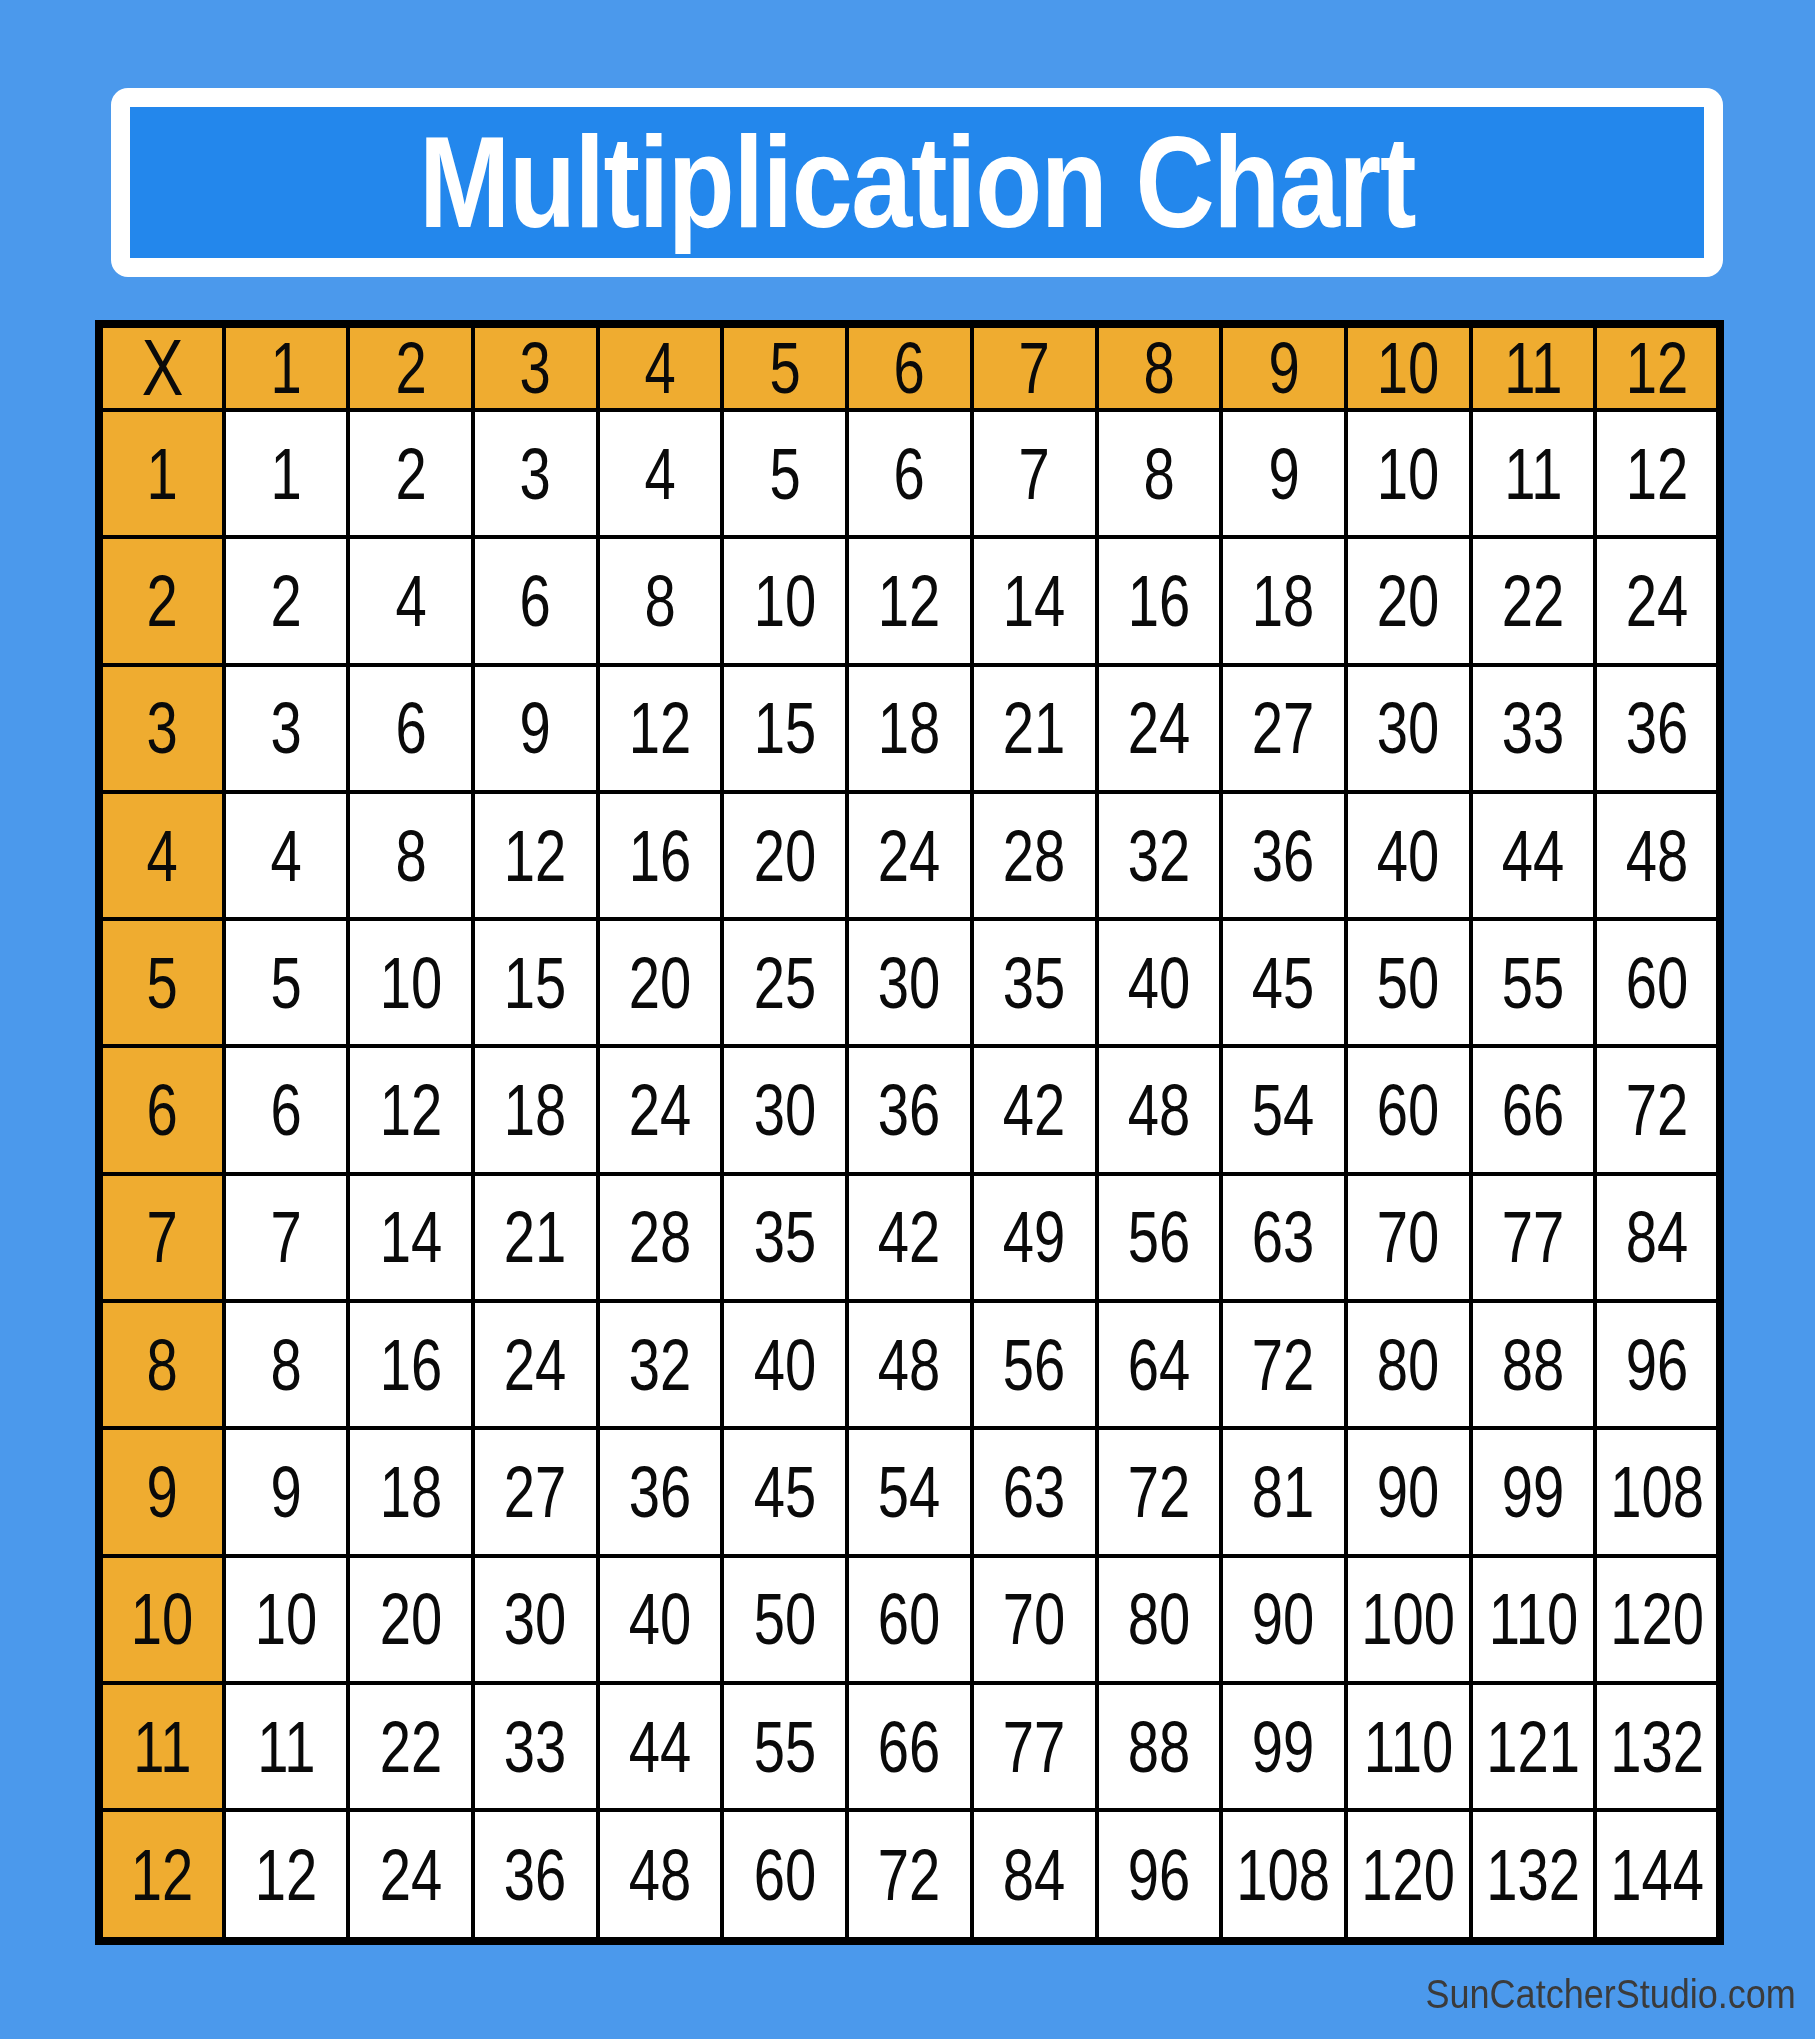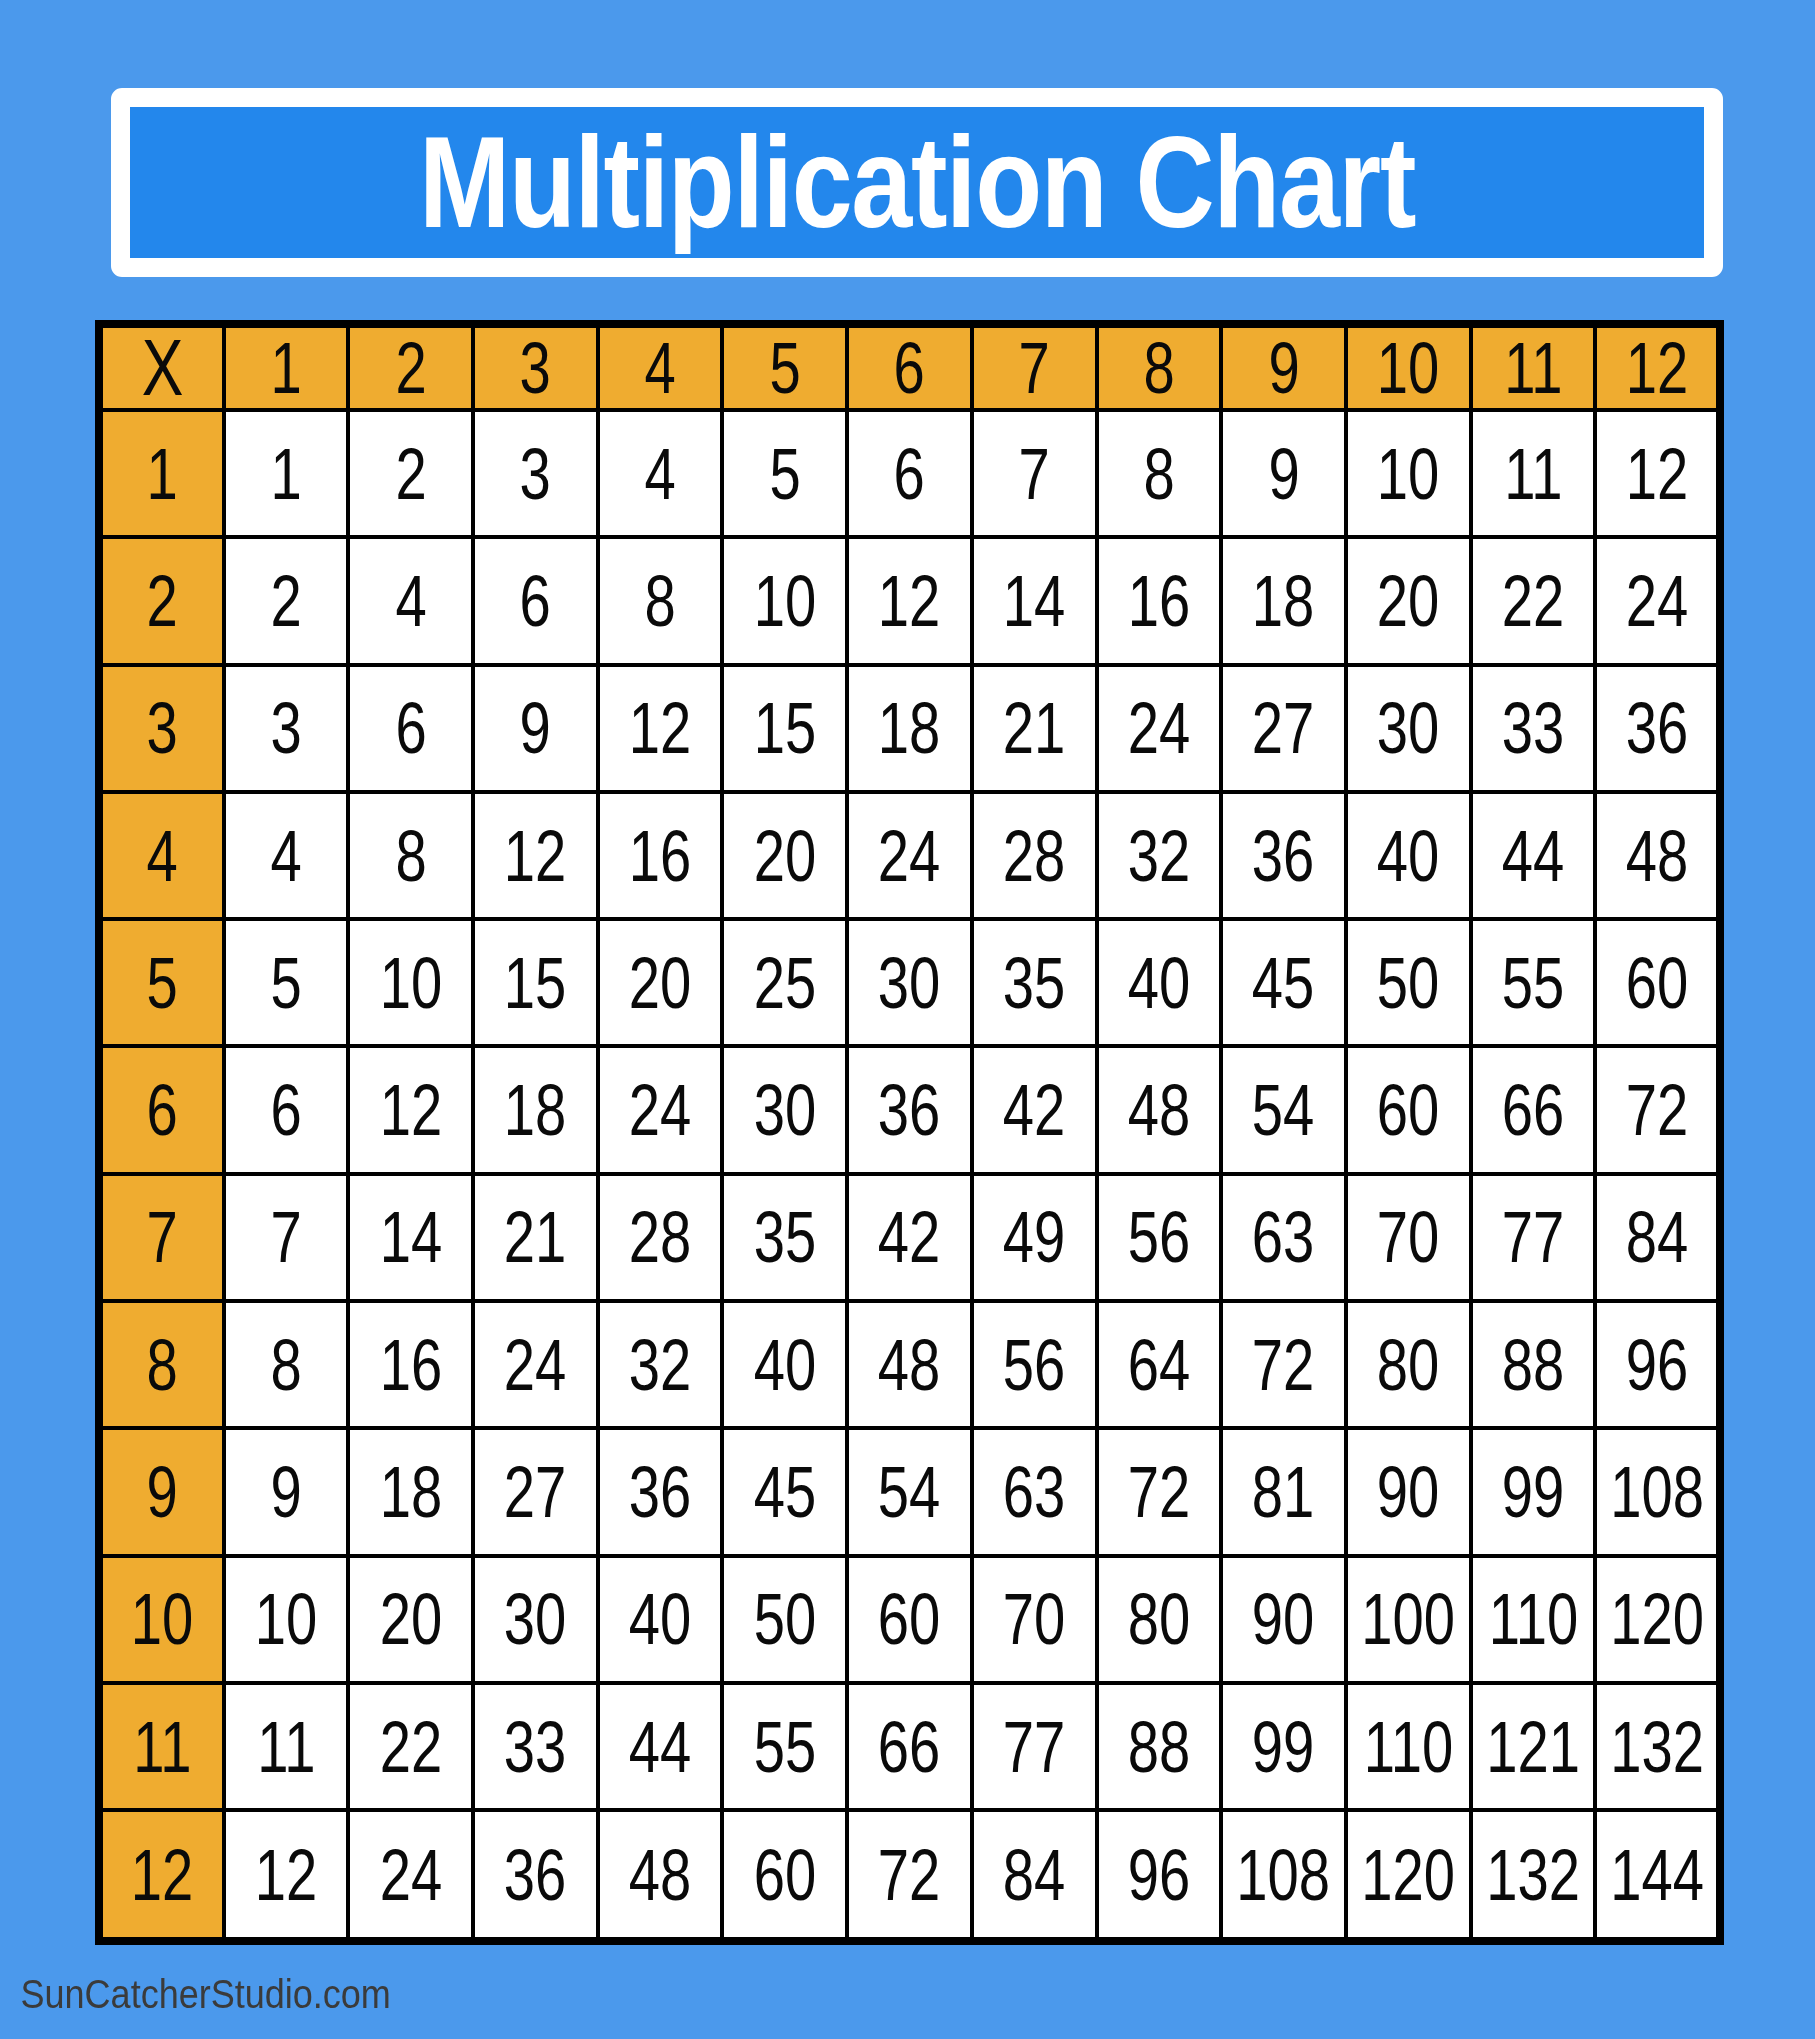--- a/index.html
+++ b/index.html
@@ -14,21 +14,21 @@
   }
   .title-box {
     position: absolute;
     left: 111px;
     top: 88px;
     width: 1612px;
     height: 189px;
     box-sizing: border-box;
     background: var(--panel, #2387EC);
     border: 19.5px solid var(--panel-border, #FFFFFF);
-    border-radius: 11px;
+    border-radius: 17px;
     display: flex;
     align-items: center;
     justify-content: center;
     text-align: center;
   }
   .title-text {
     color: #FFFFFF;
     font-weight: bold;
     font-size: 129px;
     line-height: 1;
@@ -63,21 +63,21 @@
     color: var(--number, #0A0A0A);
     transform: scaleX(0.78);
     white-space: nowrap;
   }
   .corner .num { font-size: 80px; }
   .footer {
     position: absolute;
     left: 0;
     right: 0;
     top: 1974px;
-    text-align: left;
+    text-align: right;
   }
   .footer-text {
     display: inline-block;
     font-size: 40px;
     line-height: 1;
     color: var(--footer-text, #3B3B3B);
     transform: scaleX(0.9);
     white-space: nowrap;
   }
 </style>

